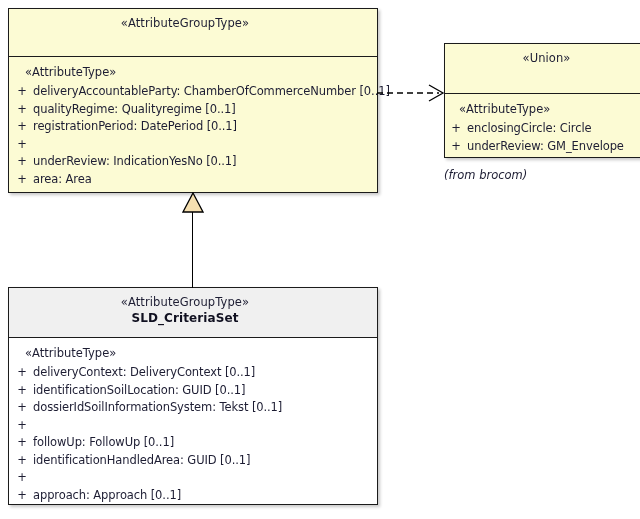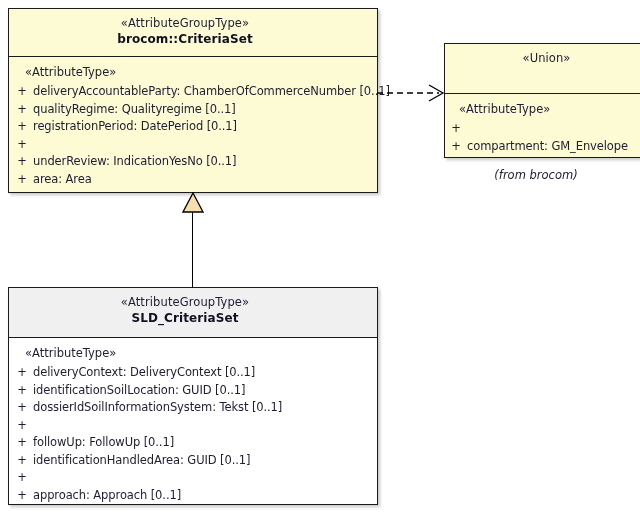--- a/index.html
+++ b/index.html
@@ -92,21 +92,21 @@
     left: 8px; top: 287px; width: 370px; height: 218px;
     background: #ffffff;
   }
   #class-sld .hdr { background: #f0f0f0; height: 50px; }
 
   .from-note {
     position: absolute;
     left: 444px;
     top: 168px;
     width: 184px;
-    text-align: center;
+    text-align: left;
     font-size: 11.5px;
     font-style: italic;
     color: #1d1d33;
   }
 
   
   #generalization-line {
     position: absolute;
     left: 192px;
     top: 211px;
@@ -130,21 +130,20 @@
   }
 </style>
 </head>
 <body>
 
 <div id="canvas">
 
   <div class="uml-class" id="class-criteriaset">
     <div class="hdr">
       <span class="stereo">«AttributeGroupType»</span>
-      <span class="cname">brocom::CriteriaSet</span>
     </div>
     <div class="body">
       <div class="compart-stereo">«AttributeType»</div>
 
       <div class="attr-row">
         <span class="attr-vis">+</span>
         <span class="attr-txt">deliveryAccountableParty: ChamberOfCommerceNumber [0..1]</span>
       </div>
       <div class="attr-row">
         <span class="attr-vis">+</span>
@@ -169,24 +168,25 @@
   </div>
 
   <div class="uml-class" id="class-area">
     <div class="hdr">
       <span class="stereo">«Union»</span>
     </div>
     <div class="body">
       <div class="compart-stereo">«AttributeType»</div>
       <div class="attr-row">
         <span class="attr-vis">+</span>
-      </div>
-      <div class="attr-row">
-        <span class="attr-vis">+</span>
-        <span class="attr-txt">compartment: GM_Envelope</span>
+        <span class="attr-txt">enclosingCircle: Circle</span>
+      </div>
+      <div class="attr-row">
+        <span class="attr-vis">+</span>
+        <span class="attr-txt">underReview: GM_Envelope</span>
       </div>
     </div>
   </div>
 
   <div class="from-note">(from brocom)</div>
 
   <div class="uml-class" id="class-sld">
     <div class="hdr">
       <span class="stereo">«AttributeGroupType»</span>
       <span class="cname">SLD_CriteriaSet</span>

